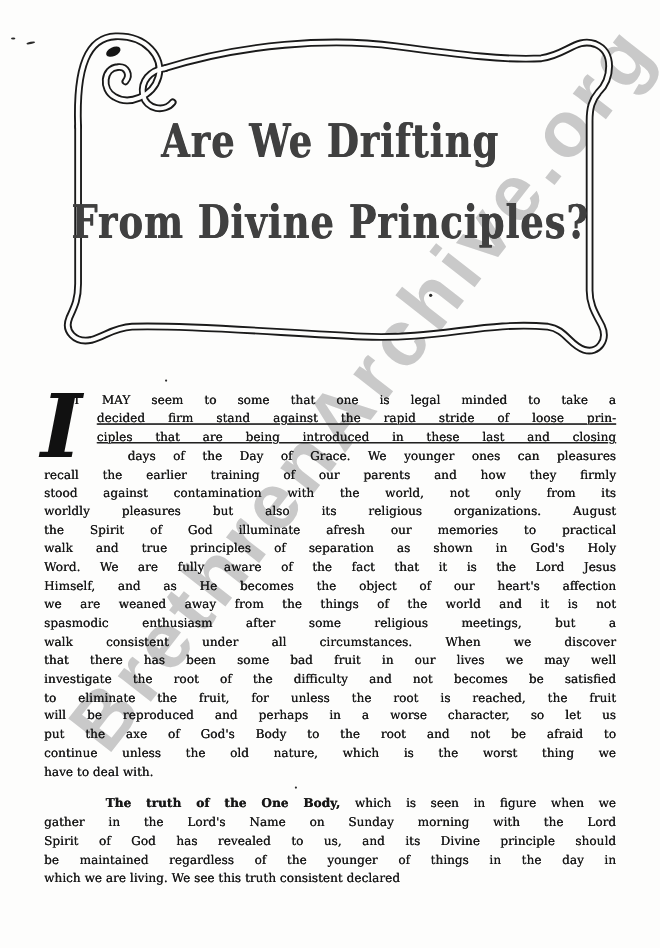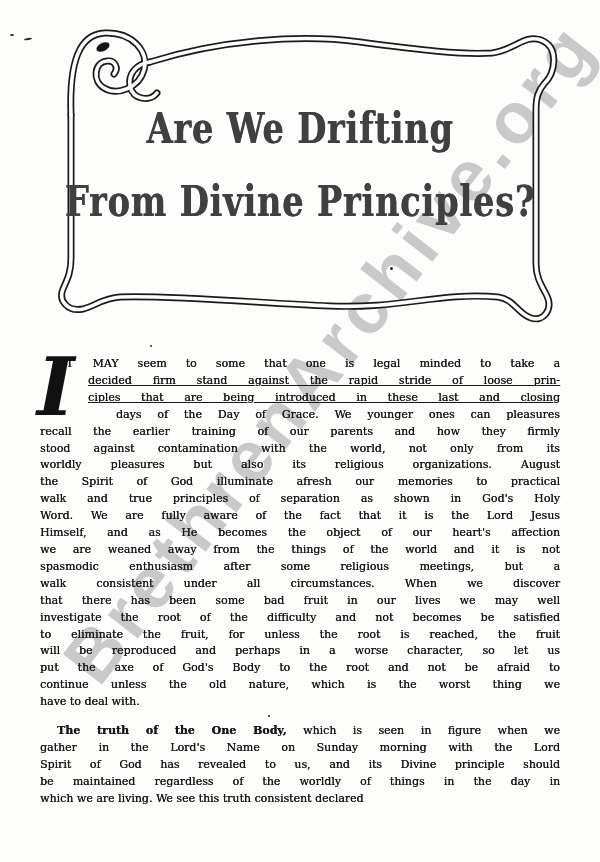--- a/index.html
+++ b/index.html
@@ -57,21 +57,21 @@
     text-align:justify;
     text-align-last:justify;
     text-shadow:0.25px 0 0 currentColor;
   }
   .ln-last{text-align-last:left;}
   .ind1{padding-left:26px;}
   .ind2{padding-left:48px;text-decoration:underline;}
   .ind3{padding-left:76px;}
   .ind-p2{padding-left:17px;}
   .p2{margin-top:12px;}
-  .lead{font-weight:bold;}
+  .lead{font-weight:bold;margin-left:39px;}
   .drop-cap{
     position:absolute;left:-3px;top:-9px;
     font-size:80px;line-height:1;
     font-weight:bold;font-style:italic;
     font-family:"DejaVu Serif",serif;
     color:#111;
   }
   
   .speck{position:absolute;background:#2a2a2a;border-radius:50%;z-index:4;}
   .sp1{left:390px;top:267px;width:3px;height:3px;}
@@ -174,21 +174,21 @@
       <div class="ln">will be reproduced and perhaps in a worse character, so let us</div>
       <div class="ln">put the axe of God's Body to the root and not be afraid to</div>
       <div class="ln">continue unless the old nature, which is the worst thing we</div>
       <div class="ln ln-last">have to deal with.</div>
     </div>
 
     <div class="para p2">
       <div class="ln ind-p2"><b class="lead">The truth of the One Body,</b><span> which is seen in figure when we</span></div>
       <div class="ln">gather in the Lord's Name on Sunday morning with the Lord</div>
       <div class="ln">Spirit of God has revealed to us, and its Divine principle should</div>
-      <div class="ln">be maintained regardless of the worldly of things in the day in</div>
+      <div class="ln">be maintained regardless of the younger of things in the day in</div>
       <div class="ln ln-last">which we are living.  We see this truth consistent declared</div>
     </div>
 
   </div>
 
   <div class="speck sp1"></div>
   <div class="speck sp2"></div>
   <div class="speck sp3"></div>
   <div class="speck sp4"></div>
   <div class="speck sp5"></div>

